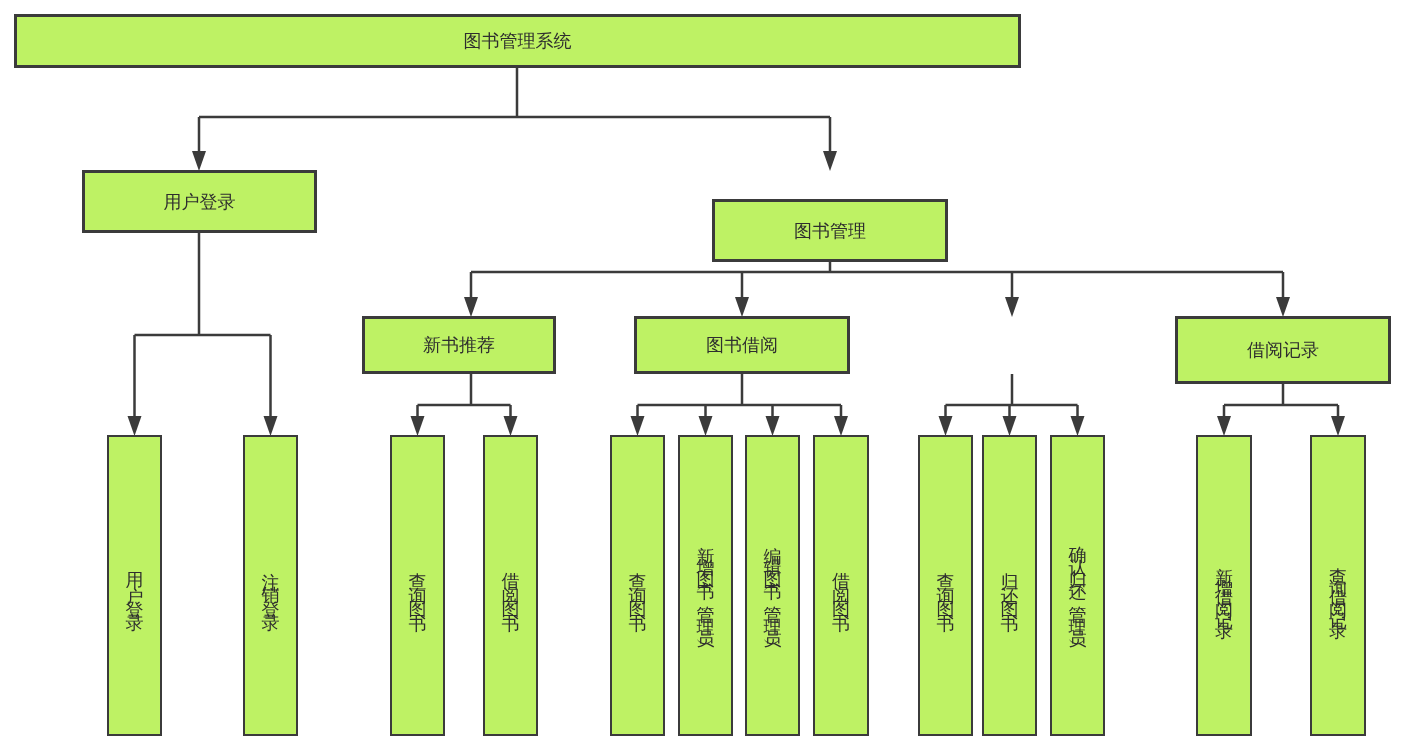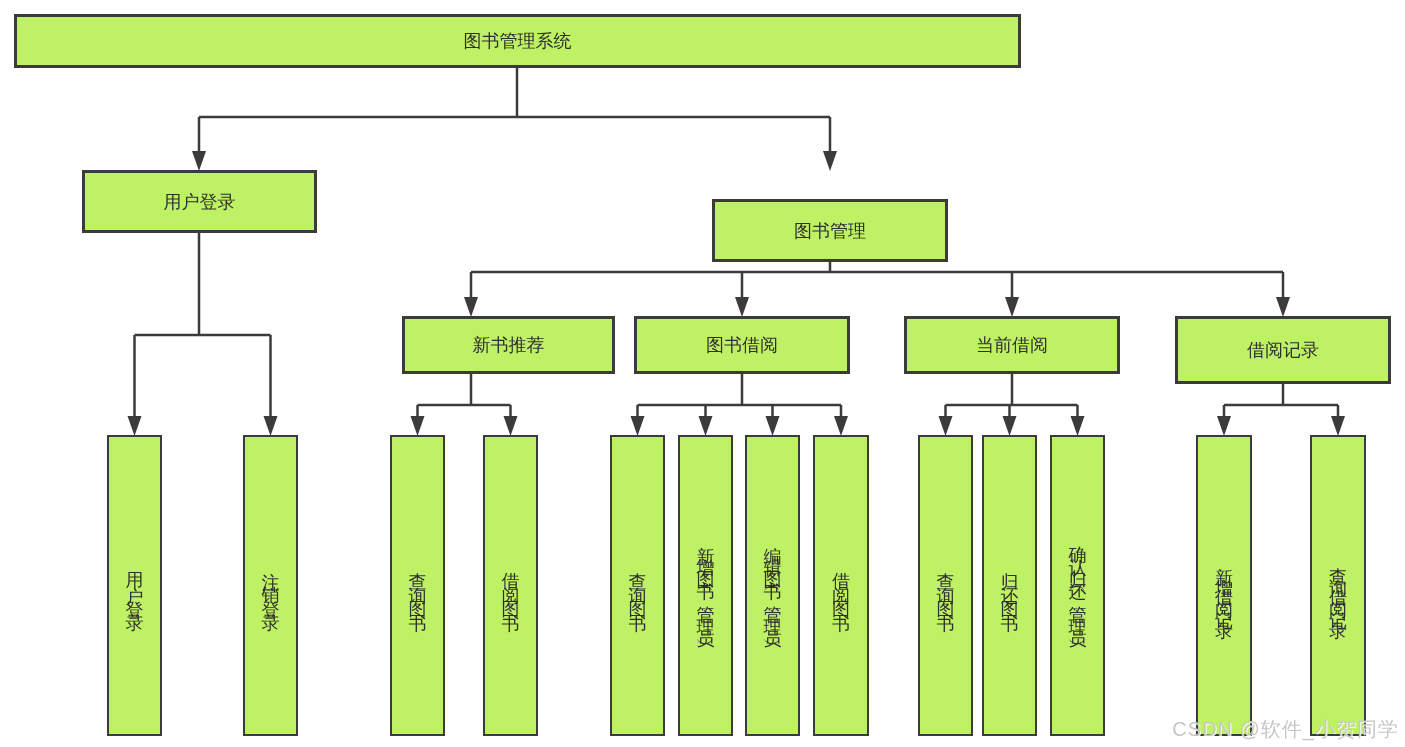--- a/index.html
+++ b/index.html
@@ -99,28 +99,25 @@
     <span>图书管理系统</span>
   </div>
 
   <div class="node" style="left:82px;top:170px;width:235px;height:63px;">
     <span>用户登录</span>
   </div>
   <div class="node" style="left:712px;top:170px;width:236px;height:63px;margin-top:29px;">
     <span>图书管理</span>
   </div>
 
-  <div class="node" style="left:362px;top:316px;width:213px;height:58px;margin-left:40px;">
+  <div class="node" style="left:362px;top:316px;width:194px;height:58px;">
     <span>新书推荐</span>
   </div>
   <div class="node" style="left:634px;top:316px;width:216px;height:58px;">
     <span>图书借阅</span>
-  </div>
-  <div class="node" style="left:904px;top:316px;width:216px;height:58px;">
-    <span>当前借阅</span>
   </div>
   <div class="node" style="left:1175px;top:316px;width:216px;height:68px;">
     <span>借阅记录</span>
   </div>
 
   <div class="node leaf ls-4" style="left:107px;top:435px;width:55px;height:301px;">
     <span>用户登录</span>
   </div>
   <div class="node leaf ls-4" style="left:243px;top:435px;width:55px;height:301px;">
     <span>注销登录</span>
@@ -156,15 +153,14 @@
     <span>确认归还（管理员）</span>
   </div>
 
   <div class="node leaf ls-6" style="left:1196px;top:435px;width:56px;height:301px;">
     <span>新增借阅记录</span>
   </div>
   <div class="node leaf ls-6" style="left:1310px;top:435px;width:56px;height:301px;">
     <span>查询借阅记录</span>
   </div>
 
-  <div class="watermark">CSDN @软件_小贺同学</div>
 
 </div>
 
 </body></html>

